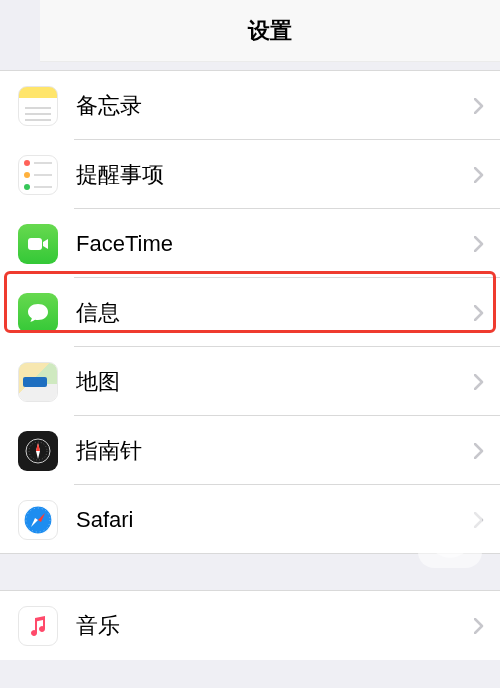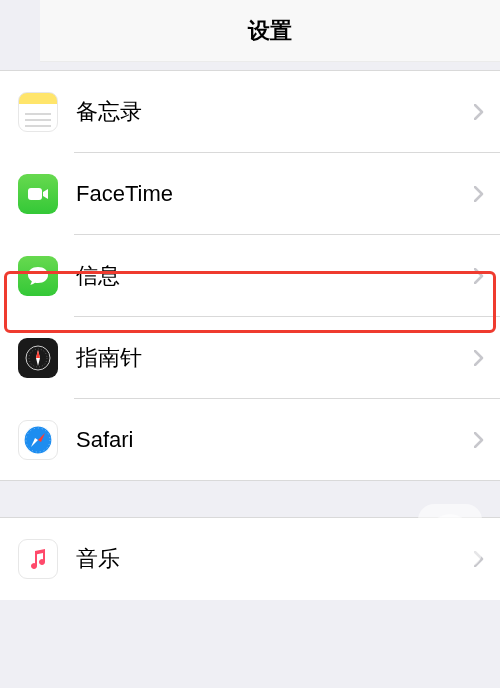--- a/index.html
+++ b/index.html
@@ -26,21 +26,21 @@
       color: #000;
     }
     .spacer {
       height: 8px;
     }
     .list {
       background: #fff;
       border-top: 1px solid #d9d9d9;
     }
     .row {
-      height: 82px;
+      height: 69px;
       display: flex;
       align-items: center;
       padding-left: 18px;
       position: relative;
     }
     .row-sep {
       position: absolute;
       left: 74px;
       right: 0;
       bottom: 0;
@@ -148,20 +148,34 @@
     <div class="icon-wrap ic-notes"></div>
     <div class="label">备忘录</div>
     <div class="chevron">
       <svg width="10" height="16" viewBox="0 0 10 16">
           <path d="M1 1l7 7-7 7" fill="none" stroke="#c7c7cc" stroke-width="2.5" stroke-linecap="round" stroke-linejoin="round"></path>
         </svg>
     </div>
     <div class="row-sep"></div>
   </div>
 
+  <div class="row">
+    <div class="icon-wrap ic-reminders">
+        <span></span>
+        <span></span>
+        <span></span>
+      </div>
+    <div class="label">提醒事项</div>
+    <div class="chevron">
+      <svg width="10" height="16" viewBox="0 0 10 16">
+          <path d="M1 1l7 7-7 7" fill="none" stroke="#c7c7cc" stroke-width="2.5" stroke-linecap="round" stroke-linejoin="round"></path>
+        </svg>
+    </div>
+    <div class="row-sep"></div>
+  </div>
 
 
   <div class="row">
     <div class="icon-wrap ic-facetime">
       <svg width="26" height="26" viewBox="0 0 26 26">
           <rect x="3" y="7" width="14" height="12" rx="3" fill="#fff"></rect>
           <path fill="#fff" d="M18 11l5-3v10l-5-3z"></path>
         </svg>
     </div>
     <div class="label">FaceTime</div>
@@ -181,20 +195,33 @@
     </div>
     <div class="label">信息</div>
     <div class="chevron">
       <svg width="10" height="16" viewBox="0 0 10 16">
           <path d="M1 1l7 7-7 7" fill="none" stroke="#c7c7cc" stroke-width="2.5" stroke-linecap="round" stroke-linejoin="round"></path>
         </svg>
     </div>
     <div class="row-sep"></div>
   </div>
 
+  <div class="row">
+    <div class="icon-wrap ic-maps">
+        <div class="m1"></div>
+        <div class="m2"></div>
+      </div>
+    <div class="label">地图</div>
+    <div class="chevron">
+      <svg width="10" height="16" viewBox="0 0 10 16">
+          <path d="M1 1l7 7-7 7" fill="none" stroke="#c7c7cc" stroke-width="2.5" stroke-linecap="round" stroke-linejoin="round"></path>
+        </svg>
+    </div>
+    <div class="row-sep"></div>
+  </div>
 
   <div class="row">
     <div class="icon-wrap ic-compass">
       <svg width="30" height="30" viewBox="0 0 30 30">
           <circle cx="15" cy="15" r="12" fill="none" stroke="#ccc" stroke-width="1"></circle>
           <circle cx="15" cy="15" r="9" fill="none" stroke="#888" stroke-width="0.6" stroke-dasharray="1 2"></circle>
           <path d="M15 7l2 8-2 8-2-8z" fill="#fff"></path>
           <path d="M15 7l2 8h-4z" fill="#ff3b30"></path>
         </svg>
     </div>

